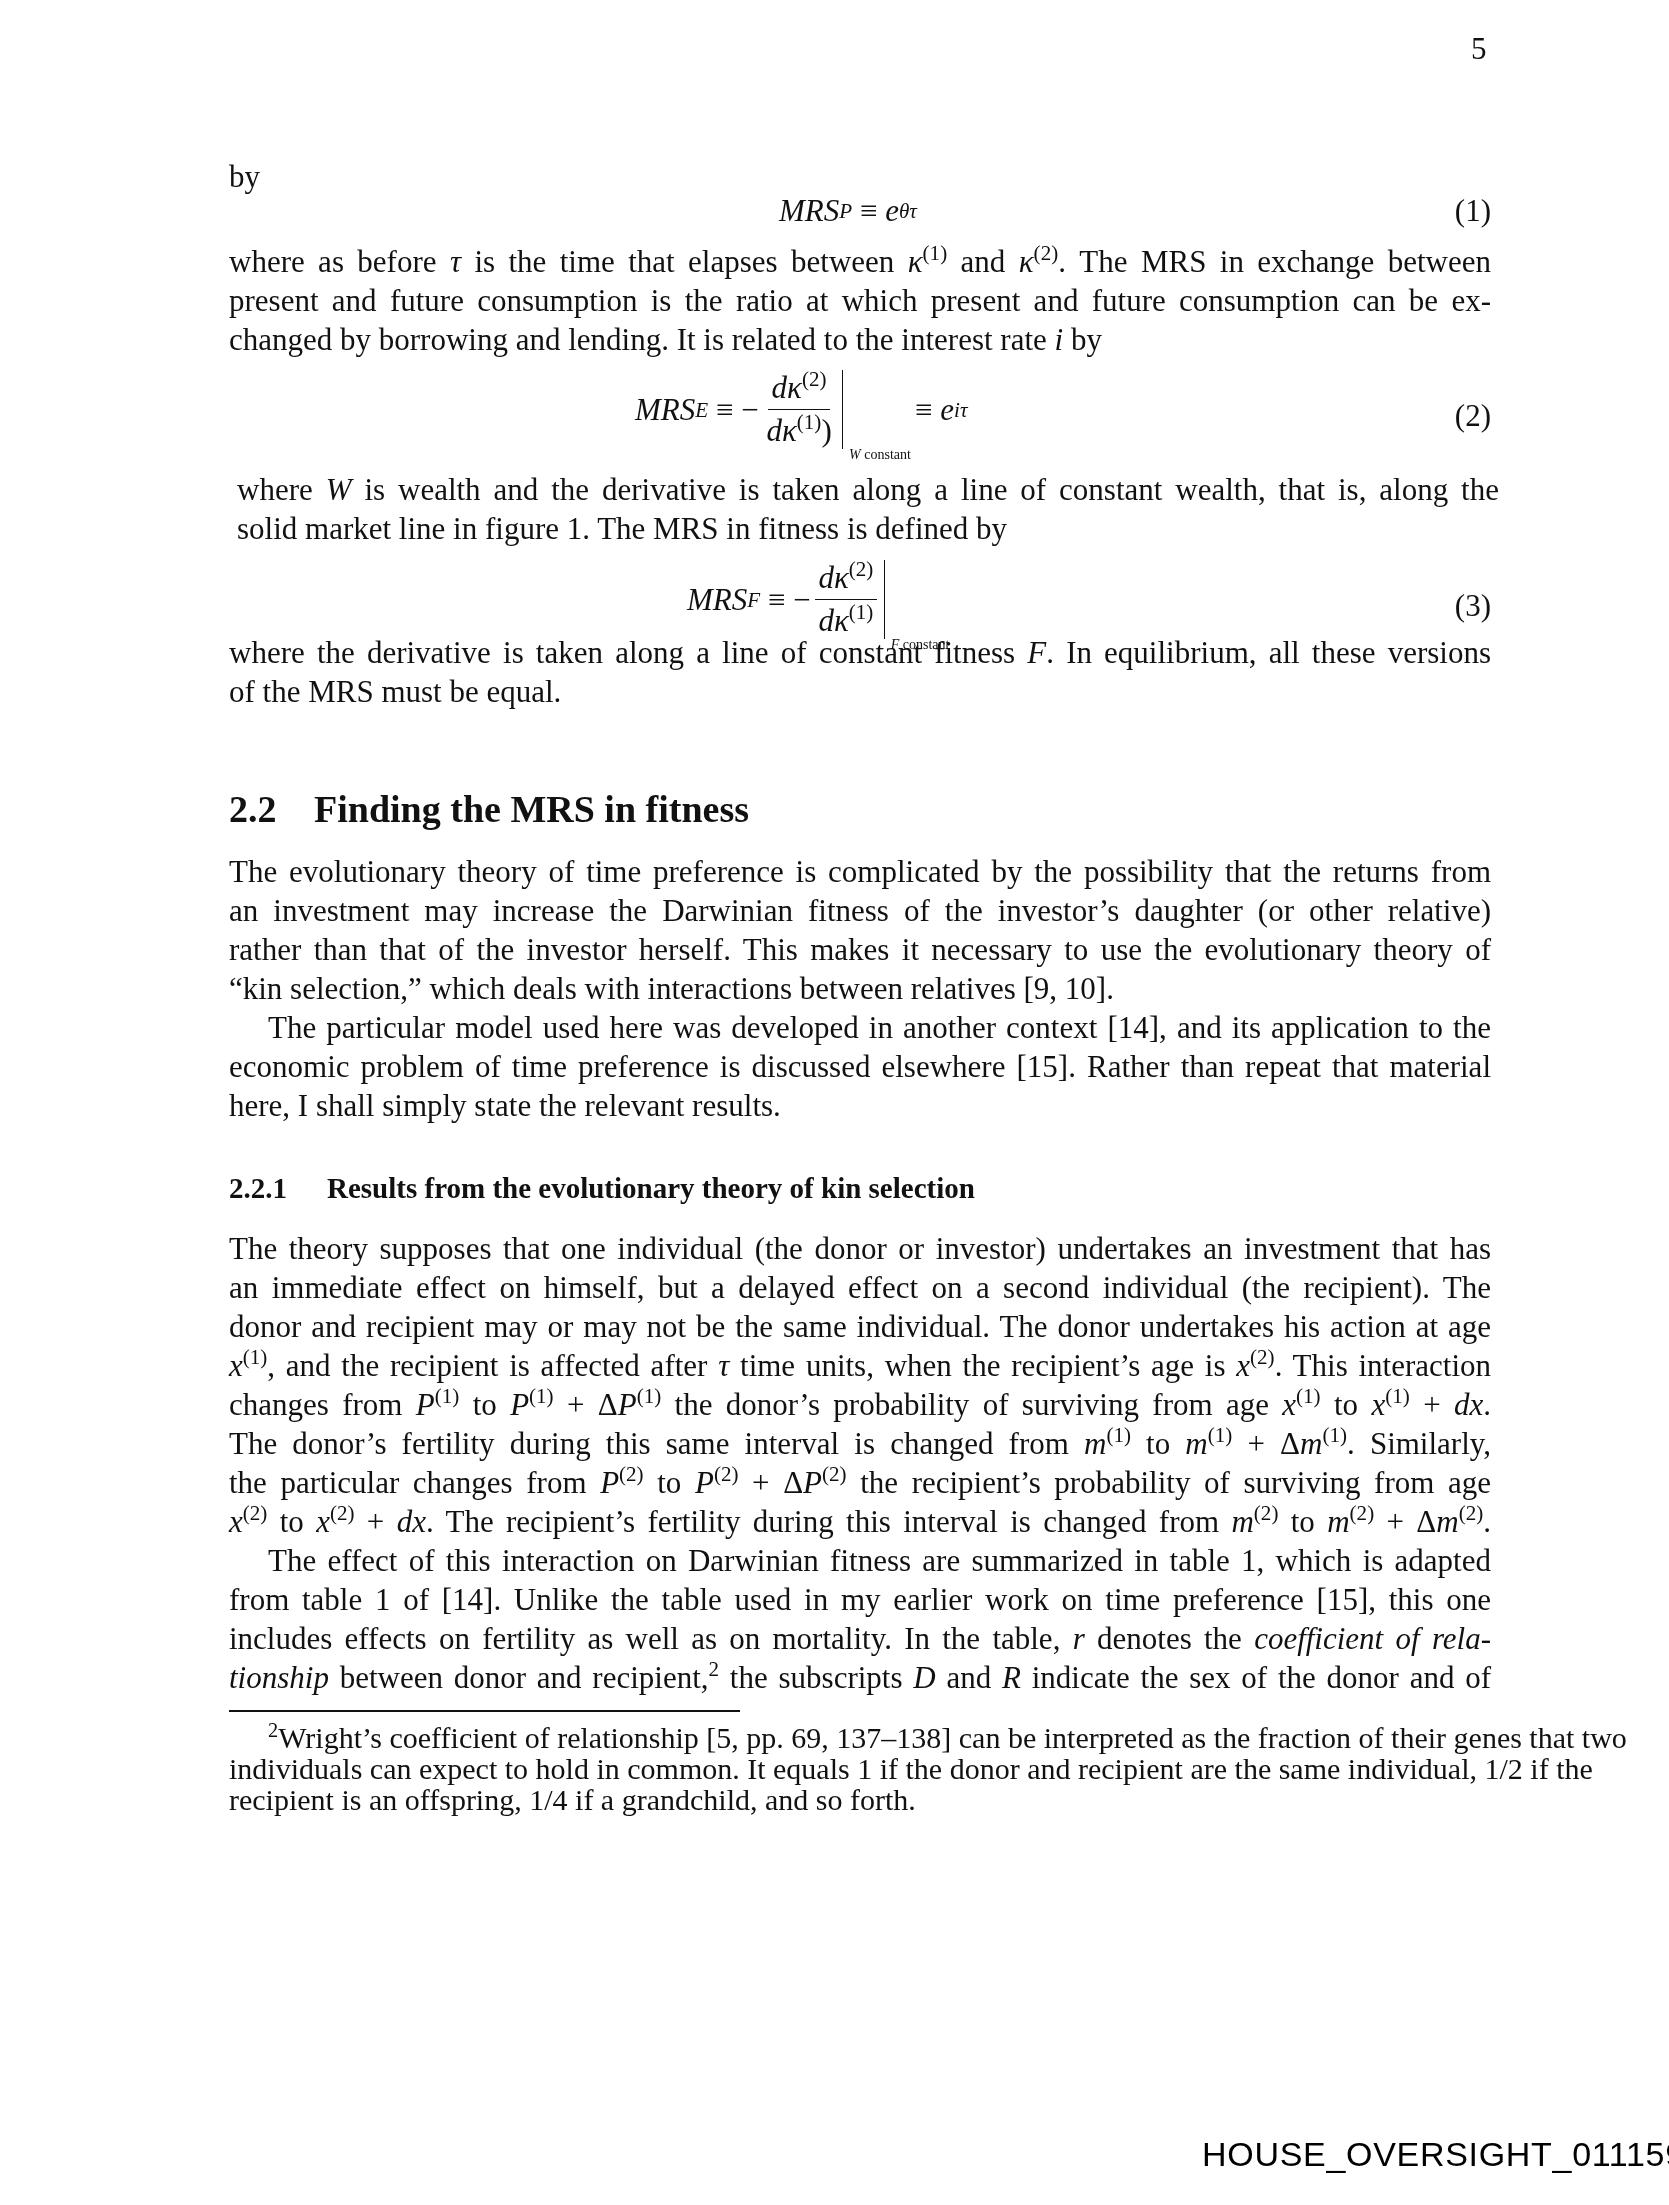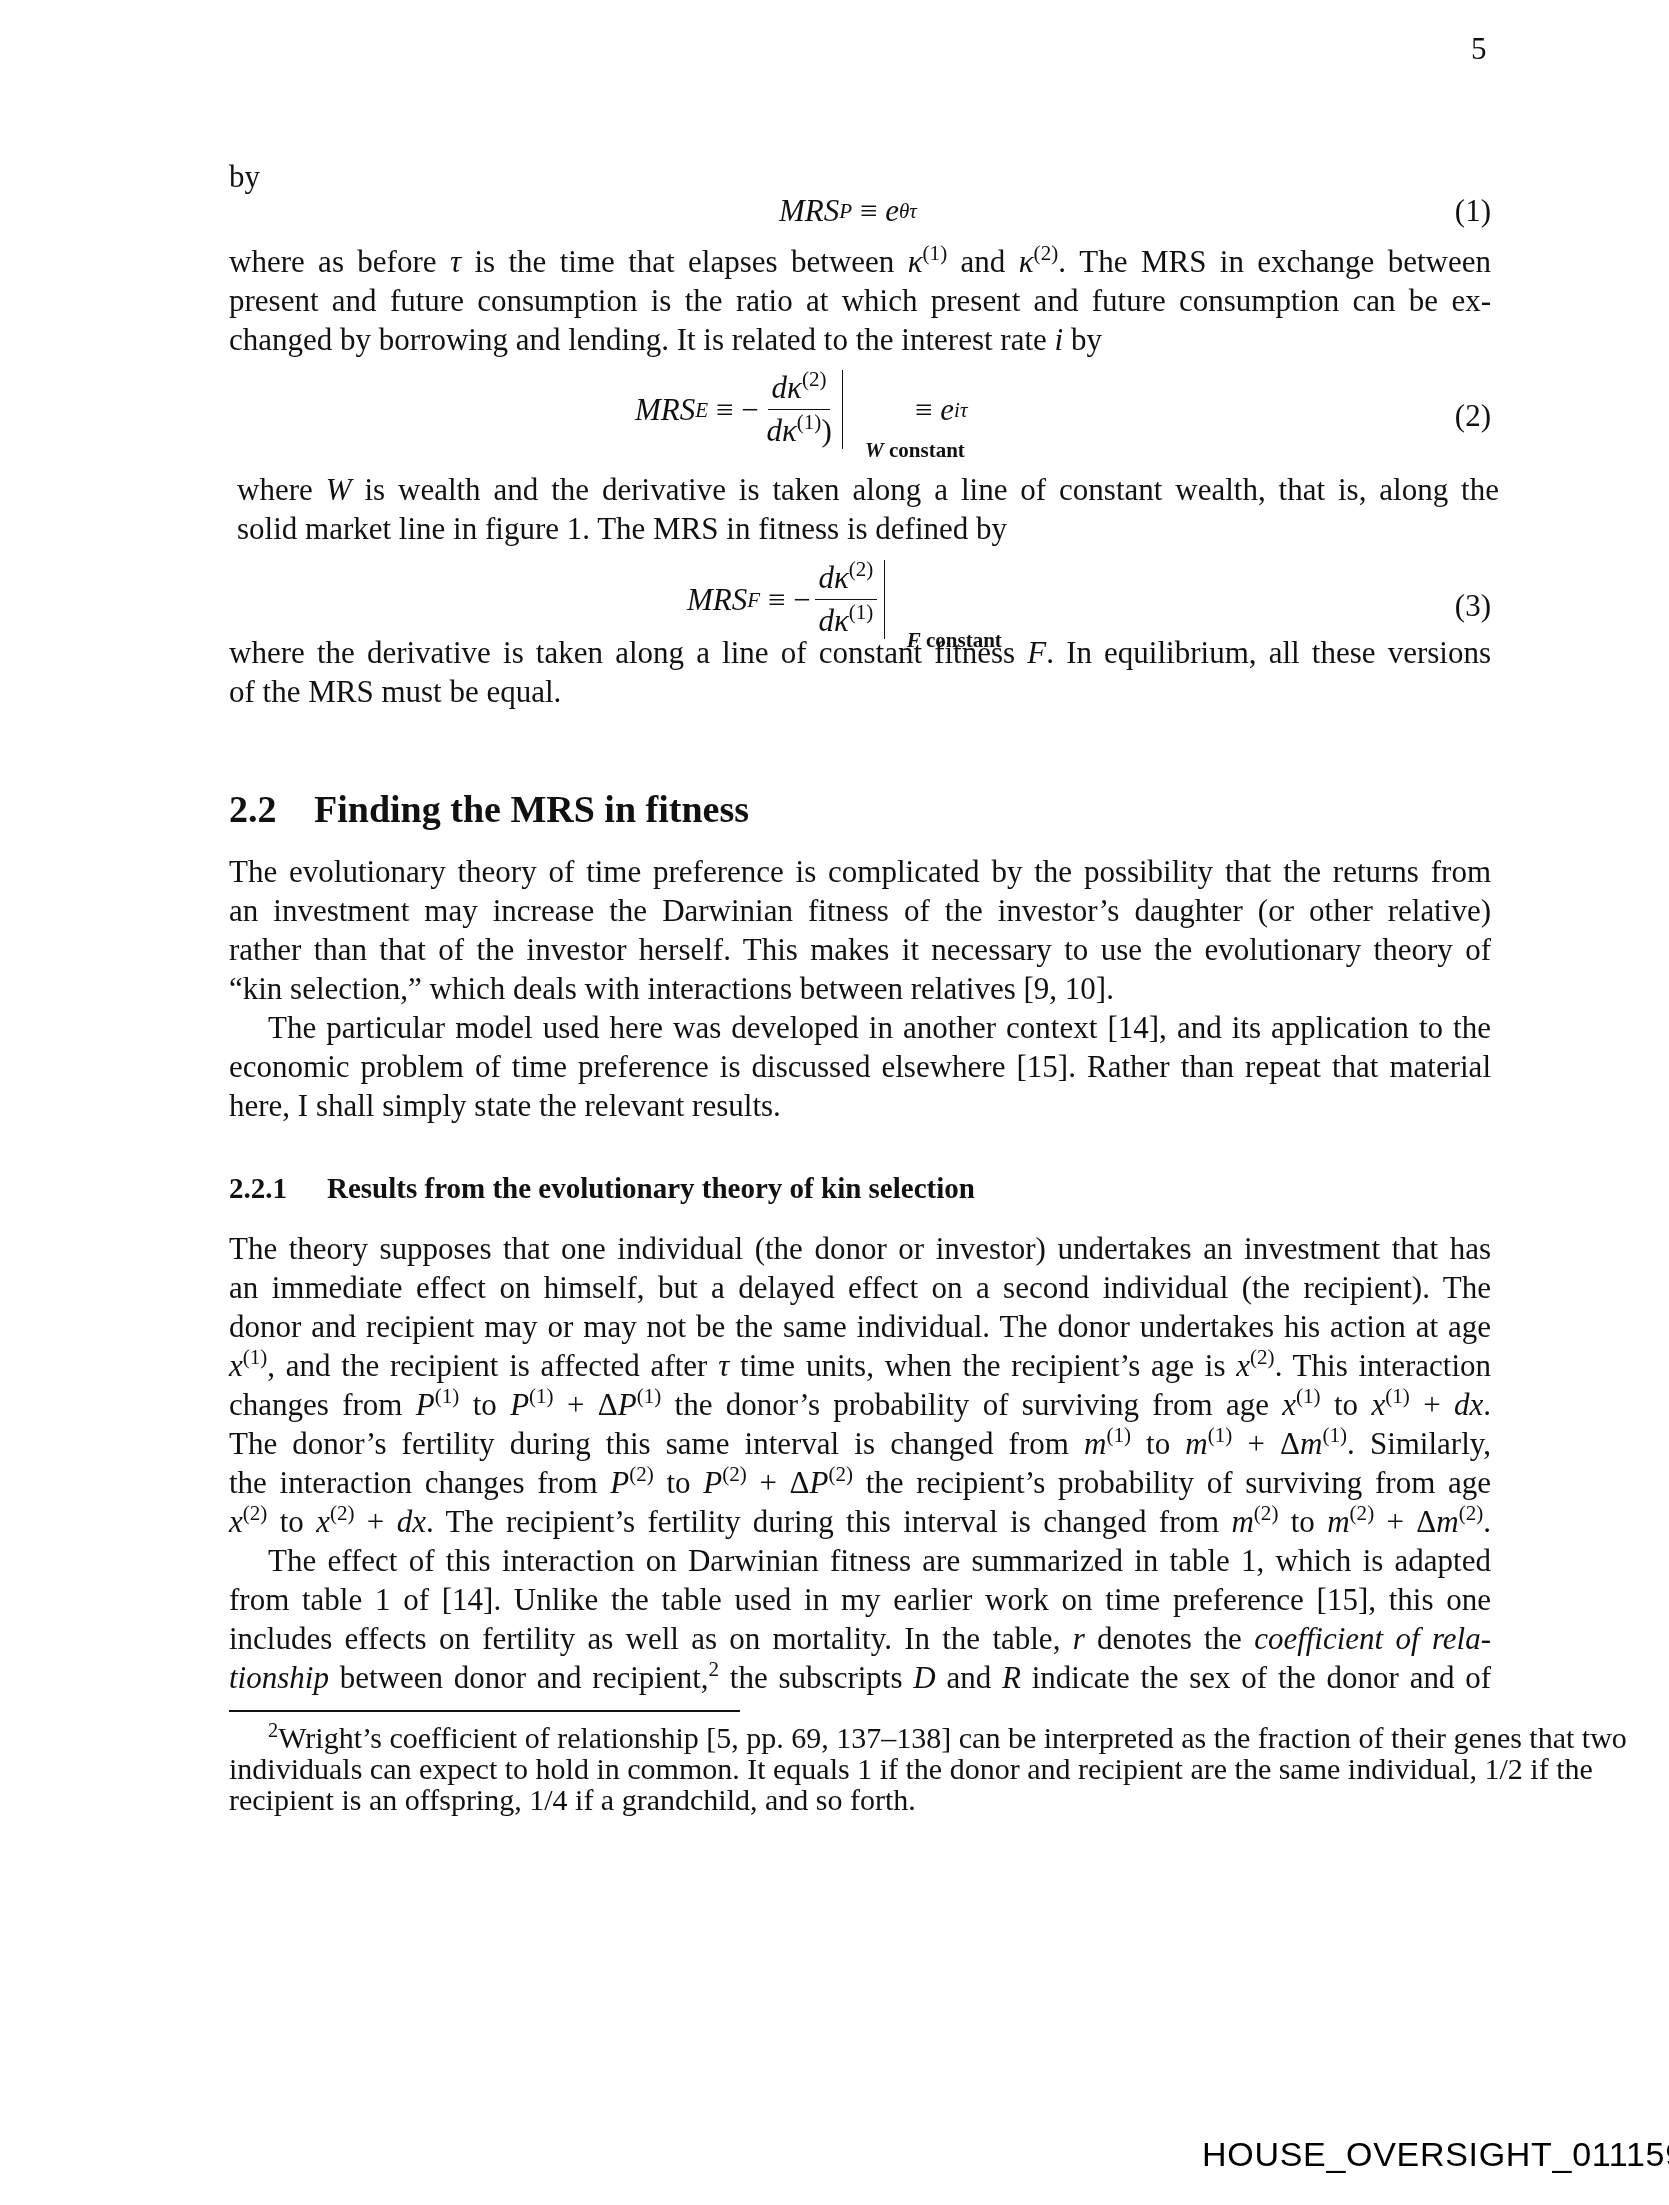--- a/index.html
+++ b/index.html
@@ -14,21 +14,21 @@
   i, .m { font-style: italic; }
   sup { font-size: 0.68em; line-height: 0; vertical-align: 0.55em; font-style: normal; }
   sub { font-size: 0.68em; line-height: 0; vertical-align: -0.3em; }
   .page-num { top: 31px; left: 1471px; font-size: 31px; }
   .eq { font-size: 31px; display: flex; align-items: center; }
   .eq-num { position: absolute; right: 178px; font-size: 31px; }
   .frac { display: inline-flex; flex-direction: column; align-items: center; margin: 0 3.9px; }
   .frac .num { padding: 0 3.9px 2.6px 3.9px; border-bottom: 1.3px solid #111; }
   .frac .den { padding: 2.6px 3.9px 0 3.9px; }
   .evalbar { display: inline-block; border-left: 1.3px solid #111; height: 79px; margin-left: 2.6px; position: relative; }
-  .evalbar .cond { position: absolute; left: 22px; bottom: -14.4px; font-size: 21px; white-space: nowrap; font-weight: bold; }
+  .evalbar .cond { position: absolute; left: 6px; bottom: -14.4px; font-size: 14px; white-space: nowrap; }
   .h2 { font-size: 38px; font-weight: bold; }
   .h2 .num { display: inline-block; width: 85px; }
   .h3 { font-size: 29px; font-weight: bold; }
   .h3 .num { display: inline-block; width: 98px; }
   .fn-rule { left: 229px; top: 1710px; width: 511px; height: 0; border-top: 2px solid #111; }
   .footnote { font-size: 30px; line-height: 31px; }
   .stamp { top: 2135px; left: 1202px; font-family: "Liberation Sans", "DejaVu Sans", sans-serif; font-size: 34px; color: #000; letter-spacing: 0.7px; }
 </style>
 </head>
 <body>
@@ -111,21 +111,21 @@
   <span class="num">2.2.1</span><span>Results from the evolutionary theory of kin selection</span>
 </div>
 
 <div class="abs body-text col" style="top:1229px;">
   <span class="line">The theory supposes that one individual (the donor or investor) undertakes an investment that has</span>
   <span class="line">an immediate effect on himself, but a delayed effect on a second individual (the recipient).  The</span>
   <span class="line">donor and recipient may or may not be the same individual. The donor undertakes his action at age</span>
   <span class="line"><i>x</i><sup>(1)</sup><span>, and the recipient is affected after </span><i>τ</i><span> time units, when the recipient’s age is </span><i>x</i><sup>(2)</sup><span>. This interaction</span></span>
   <span class="line"><span>changes from </span><i>P</i><sup>(1)</sup><span> to </span><i>P</i><sup>(1)</sup><span> + Δ</span><i>P</i><sup>(1)</sup><span> the donor’s probability of surviving from age </span><i>x</i><sup>(1)</sup><span> to </span><i>x</i><sup>(1)</sup><span> + </span><i>dx</i><span>.</span></span>
   <span class="line"><span>The donor’s fertility during this same interval is changed from </span><i>m</i><sup>(1)</sup><span> to </span><i>m</i><sup>(1)</sup><span> + Δ</span><i>m</i><sup>(1)</sup><span>. Similarly,</span></span>
-  <span class="line"><span>the interaction changes from </span><i>P</i><sup>(2)</sup><span> to </span><i>P</i><sup>(2)</sup><span> + Δ</span><i>P</i><sup>(2)</sup><span> the recipient’s probability of surviving from age</span></span>
+  <span class="line"><span>the particular changes from </span><i>P</i><sup>(2)</sup><span> to </span><i>P</i><sup>(2)</sup><span> + Δ</span><i>P</i><sup>(2)</sup><span> the recipient’s probability of surviving from age</span></span>
   <span class="line"><i>x</i><sup>(2)</sup><span> to </span><i>x</i><sup>(2)</sup><span> + </span><i>dx</i><span>. The recipient’s fertility during this interval is changed from </span><i>m</i><sup>(2)</sup><span> to </span><i>m</i><sup>(2)</sup><span> + Δ</span><i>m</i><sup>(2)</sup><span>.</span></span>
   <span class="line indent">The effect of this interaction on Darwinian fitness are summarized in table 1, which is adapted</span>
   <span class="line">from table 1 of [14]. Unlike the table used in my earlier work on time preference [15], this one</span>
   <span class="line"><span>includes effects on fertility as well as on mortality. In the table, </span><i>r</i><span> denotes the </span><i>coefficient of rela-</i></span>
   <span class="line"><i>tionship</i><span> between donor and recipient,</span><sup>2</sup><span> the subscripts </span><i>D</i><span> and </span><i>R</i><span> indicate the sex of the donor and of</span></span>
 </div>
 
 <div class="abs fn-rule"></div>
 
 <div class="abs footnote col" style="top:1722px;">

